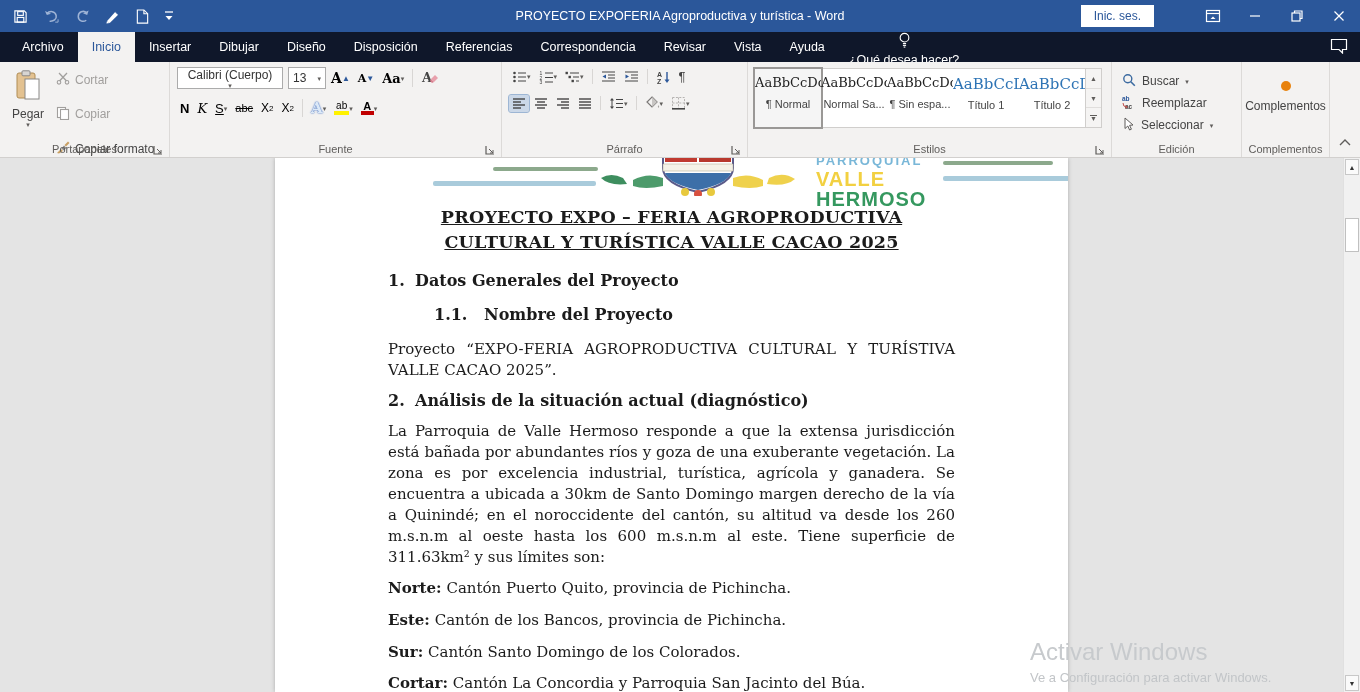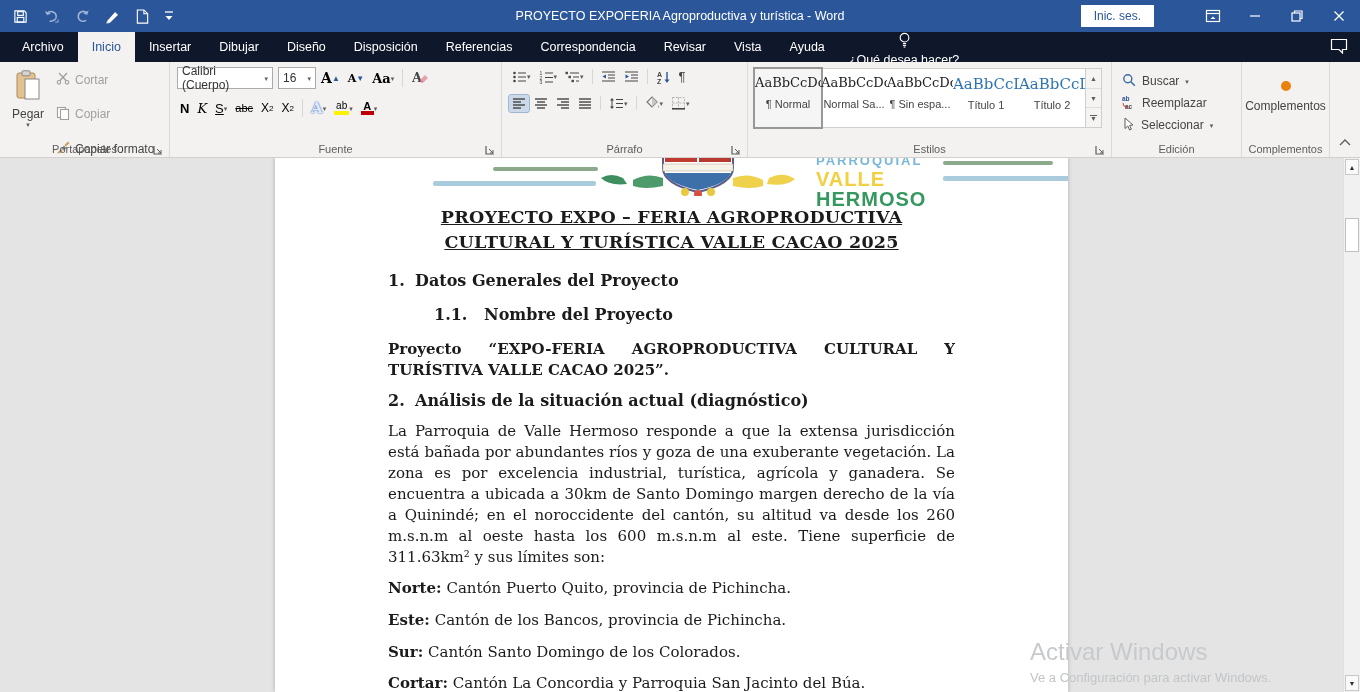--- a/index.html
+++ b/index.html
@@ -39,21 +39,21 @@
   .paste-big { width:56px; display:flex; flex-direction:column; align-items:center; padding-top:3px; }
   .paste-big .plabel { font-size:12px; color:#444; margin-top:3px; }
   .clip-col { display:flex; flex-direction:column; gap:3px; padding-top:4px;justify-content:space-between; }
   .clip-item { display:flex; align-items:center; gap:5px; font-size:12px; color:#444; }
   .clip-item.disabled { color:#A19F9D; }
 
   
   .g-font { width:332px; }
   .frow { display:flex; align-items:center; gap:2px; padding-left:7px; }
   .combo { background:#FFFFFF; border:1px solid #ABABAB; font-size:12px; color:#333; display:flex; align-items:center; justify-content:space-between; height:22px; padding:0 4px; }
-  .fontname { width:96px; }
+  .fontname { width:106px;flex-direction:column; }
   .fontsize { width:38px; margin-left:3px; }
   .bigA { font-family:"DejaVu Serif",serif; font-weight:bold; }
 
   
   .g-para { width:246px; }
 
   
   .g-styles { width:364px; display:flex; padding:6px 4px 0 6px; }
   .gallery { display:flex; background:#FFFFFF; border:1px solid #D0CECC; height:60px; }
   .stylecard { width:66px; padding-top:6px; text-align:center; overflow:hidden; }
@@ -94,21 +94,21 @@
   .logotext .valle { color:#F2D041; }
   .logotext .hermoso { color:#35985F; }
 
   .doc-title { font-size:17.5px; font-weight:bold; text-align:center; text-decoration:underline; line-height:25px; margin-top:9px; letter-spacing:.2px; }
   .hnum { display:flex; font-size:16px; font-weight:bold; line-height:21px; }
   .h1 { margin-top:15px; }
   .h1 .num { width:27px; }
   .h2 { margin-top:13px; margin-left:46px; }
   .h2 .num { width:50px; }
   .para { font-size:15px; line-height:21px; text-align:justify; }
-  .p1 { margin-top:14px;font-weight:bold; }
+  .p1 { margin-top:14px; }
   .h3 { margin-top:9px; }
   .p2 { margin-top:10px; }
   .bound { font-size:15px; line-height:21px; }
   .b0 { margin-top:10px; } .b1 { margin-top:11px; } .b2 { margin-top:11px; } .b3 { margin-top:10px; }
   .bound b { font-weight:bold; }
 
   .watermark { position:absolute; left:1030px; top:480px; color:#C7CACD; }
   .watermark .w1 { font-size:24px; }
   .watermark .w2 { font-size:13px; margin-top:4px; color:#C2C5C8; }
 
@@ -281,21 +281,21 @@
       </span>
     </div>
 
     <div class="rgroup g-font">
       <div class="frow">
         <span class="combo fontname">
           <span>Calibri (Cuerpo)</span>
           <span class="drop">▾</span>
         </span>
         <span class="combo fontsize">
-          <span>16</span>
+          <span>13</span>
           <span class="drop">▾</span>
         </span>
         <span class="rbtn">
             <span class="bigA" style="font-size:14px;">A</span>
             <span style="font-size:8px;color:#2B579A;">▲</span>
           </span>
         <span class="rbtn">
             <span class="bigA" style="font-size:11px;">A</span>
             <span style="font-size:8px;color:#2B579A;">▼</span>
           </span>

